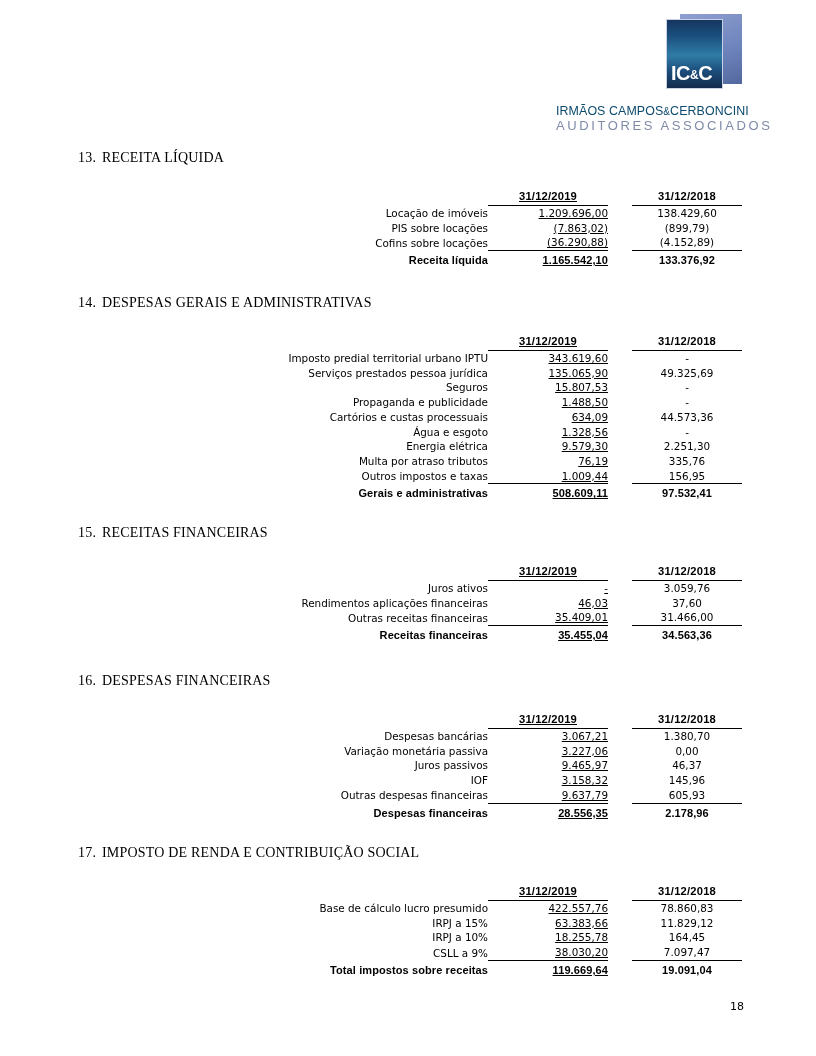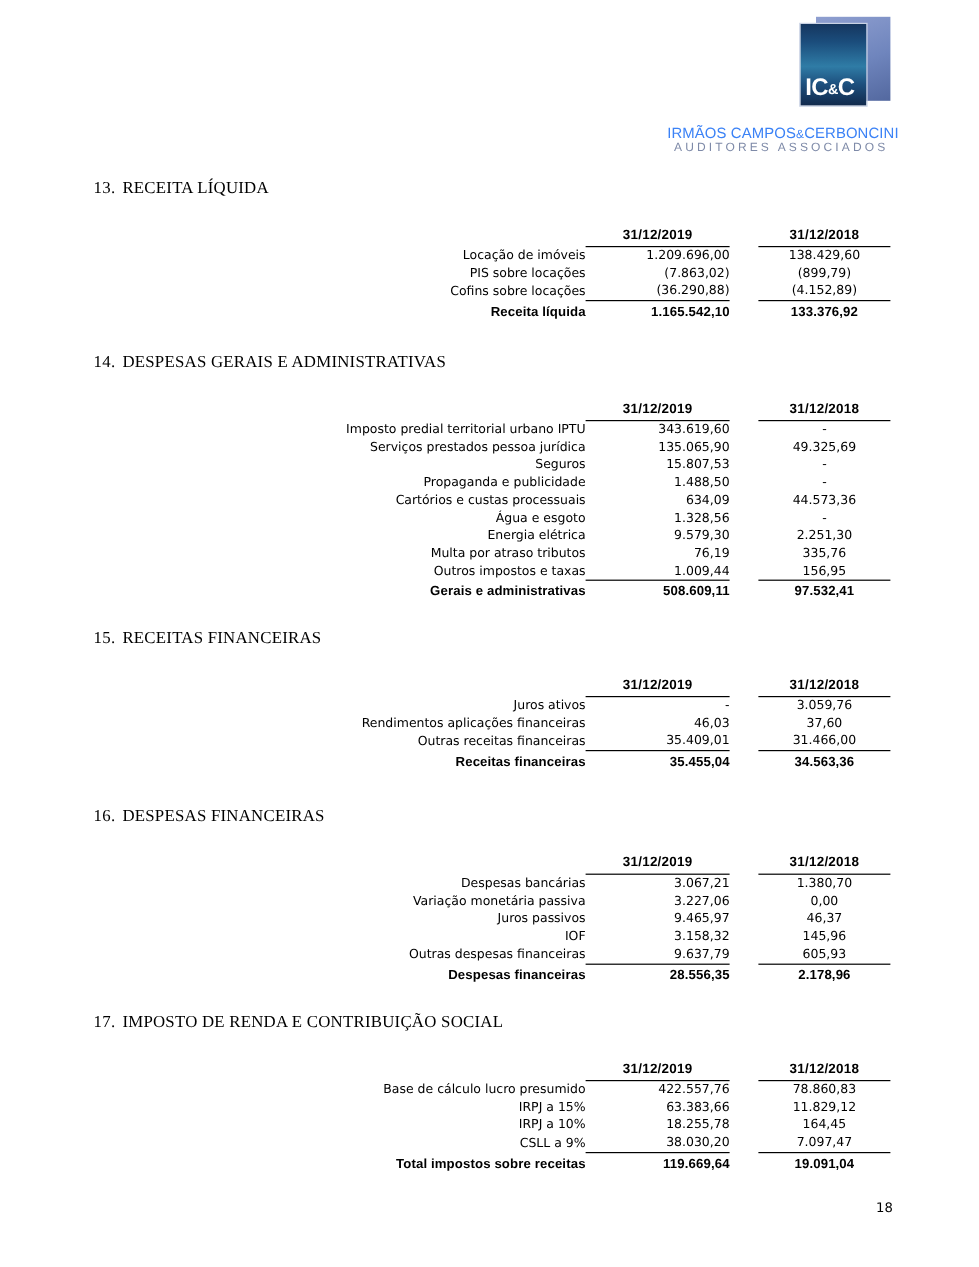--- a/index.html
+++ b/index.html
@@ -72,37 +72,37 @@
   .logo-mark-text .amp {
     font-size: 12px;
     vertical-align: 1px;
   }
   .logo-name {
     position: absolute;
     left: 0px;
     top: 90px;
     width: 190px;
     text-align: left;
-    color: #3b82f6;
+    color: #0c4a6e;
     font-family: "Liberation Sans", sans-serif;
     font-size: 12.4px;
     font-weight: 400;
     letter-spacing: 0.1px;
     white-space: nowrap;
   }
   .logo-name .amp2 { font-size: 10px; }
   .logo-sub {
     position: absolute;
     left: 0px;
     top: 104px;
     width: 190px;
     text-align: center;
     color: #7e8aa8;
     font-family: "Liberation Sans", sans-serif;
-    font-size: 10px;
+    font-size: 13px;
     letter-spacing: 2.6px;
     white-space: nowrap;
   }
 
   
   .section {
     position: absolute;
     left: 0;
     width: 816px;
   }
@@ -133,21 +133,21 @@
     padding: 0;
     margin: 0;
     font-family: "DejaVu Sans", sans-serif;
     font-size: 10.4px;
     line-height: 14.7px;
     height: 14.7px;
     vertical-align: bottom;
     white-space: nowrap;
   }
   .col-label { width: 384px; text-align: right; }
-  .col-a     { width: 120px; text-align: right; padding-right: 4px; }
+  .col-a     { width: 120px; text-align: right; padding-right: 4px; text-decoration: underline; }
   .col-gap   { width: 24px; }
   .col-b     { width: 110px; text-align: center; padding-right: 4px; }
 
   .hdr-row th {
     font-family: "Liberation Sans", sans-serif;
     font-size: 11.2px;
     font-weight: 700;
     text-align: center;
     letter-spacing: 0.2px;
     padding-bottom: 1px;

